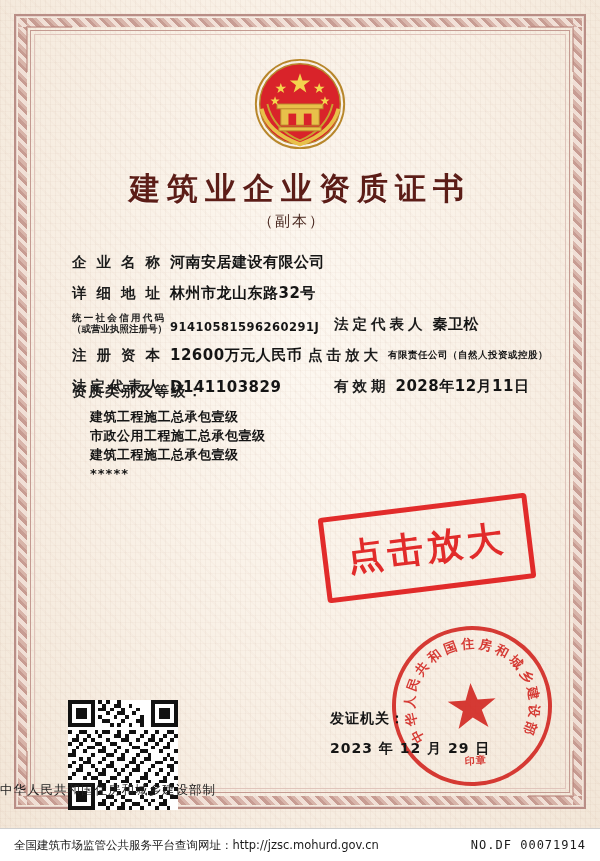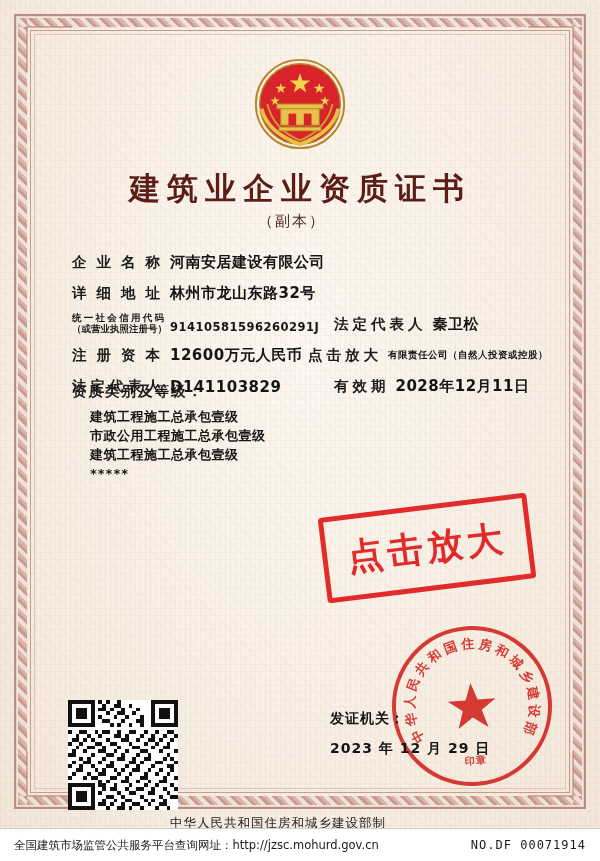--- a/index.html
+++ b/index.html
@@ -284,22 +284,22 @@
   }
   #issue .line2 {
     margin-top: 12px;
     font-size: 14px;
     font-weight: 600;
     letter-spacing: 1px;
   }
   #footer-cn {
     position: absolute;
     left: 0; right: 44px;
-    text-align: center;
-    top: 815px;
+    text-align: left;
+    top: 782px;
     font-size: 12.5px;
     color: #222;
     letter-spacing: 1px;
   }
 
   
   #bottombar {
     position: absolute;
     left: 0; right: 0; bottom: 0;
     height: 30px;

